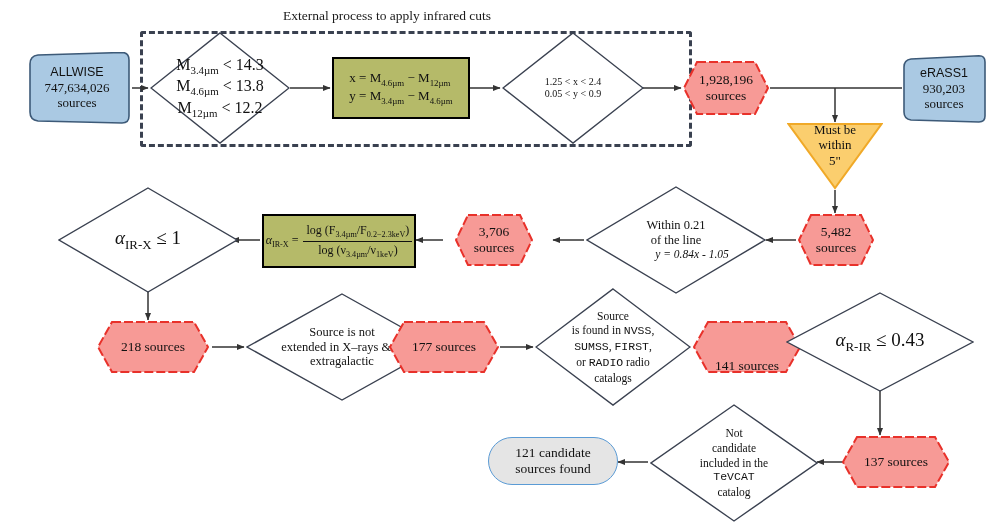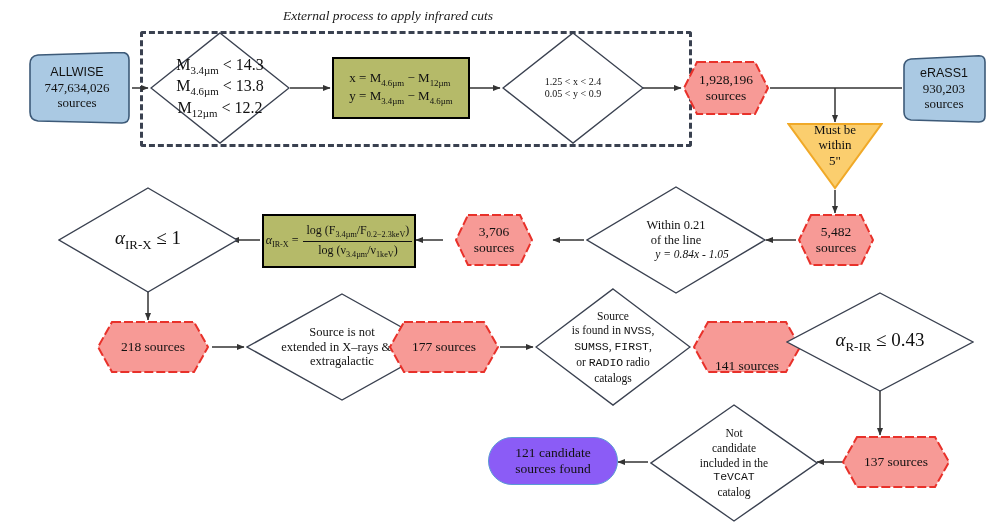--- a/index.html
+++ b/index.html
@@ -32,41 +32,41 @@
   
   .process{z-index:3;border:2px solid #000000;background:#b5ba69;}
   .process .txt{font-size:13px;}
 
   
   .tri{z-index:3;}
   .tri svg{position:absolute;left:0;top:0;width:100%;height:100%;z-index:1;}
   .tri .txt{font-size:13px;position:relative;top:-11px;}
 
   
-  .pill{z-index:3;background:#8b5cf6;border:1.6px solid #5b9bd5;border-radius:999px;}
+  .pill{z-index:3;background:#e5e5e5;border:1.6px solid #5b9bd5;border-radius:999px;}
   .pill .txt{font-size:13.5px;}
 
   
   #arrows{position:absolute;left:0;top:0;width:996px;height:524px;z-index:2;pointer-events:none;}
 
   .mono{font-family:"Liberation Mono",monospace;font-size:11.5px;}
   .ital{font-style:italic;font-size:11.5px;margin-left:32px;}
   sub{font-size:0.68em;}
   .frac{display:inline-block;vertical-align:middle;text-align:center;}
   .frac .num{display:block;border-bottom:1.3px solid #111;padding:0 3px 1px;}
   .frac .den{display:block;padding:1px 3px 0;}
   .eq{display:inline-block;vertical-align:middle;padding-right:5px;}
 </style>
 </head>
 <body>
 
 <div id="canvas">
 
   <div class="group-box" style="left:140px;top:31px;width:546px;height:110px;"></div>
-  <div class="group-label" style="left:283px;top:8px;font-style:italic;">External process to apply infrared cuts</div>
+  <div class="group-label" style="left:283px;top:8px;">External process to apply infrared cuts</div>
 
   <svg id="arrows" viewBox="0 0 996 524">
     <defs>
       <marker id="ah" markerWidth="9" markerHeight="9" refX="7.4" refY="3.2" orient="auto" markerUnits="userSpaceOnUse">
         <path d="M0,0 L8,3.2 L0,6.4 z" fill="#333"></path>
       </marker>
     </defs>
     <g stroke="#333" stroke-width="1.5" fill="none" marker-end="url(#ah)">
 
       <path d="M132,88 L148,88"></path>

